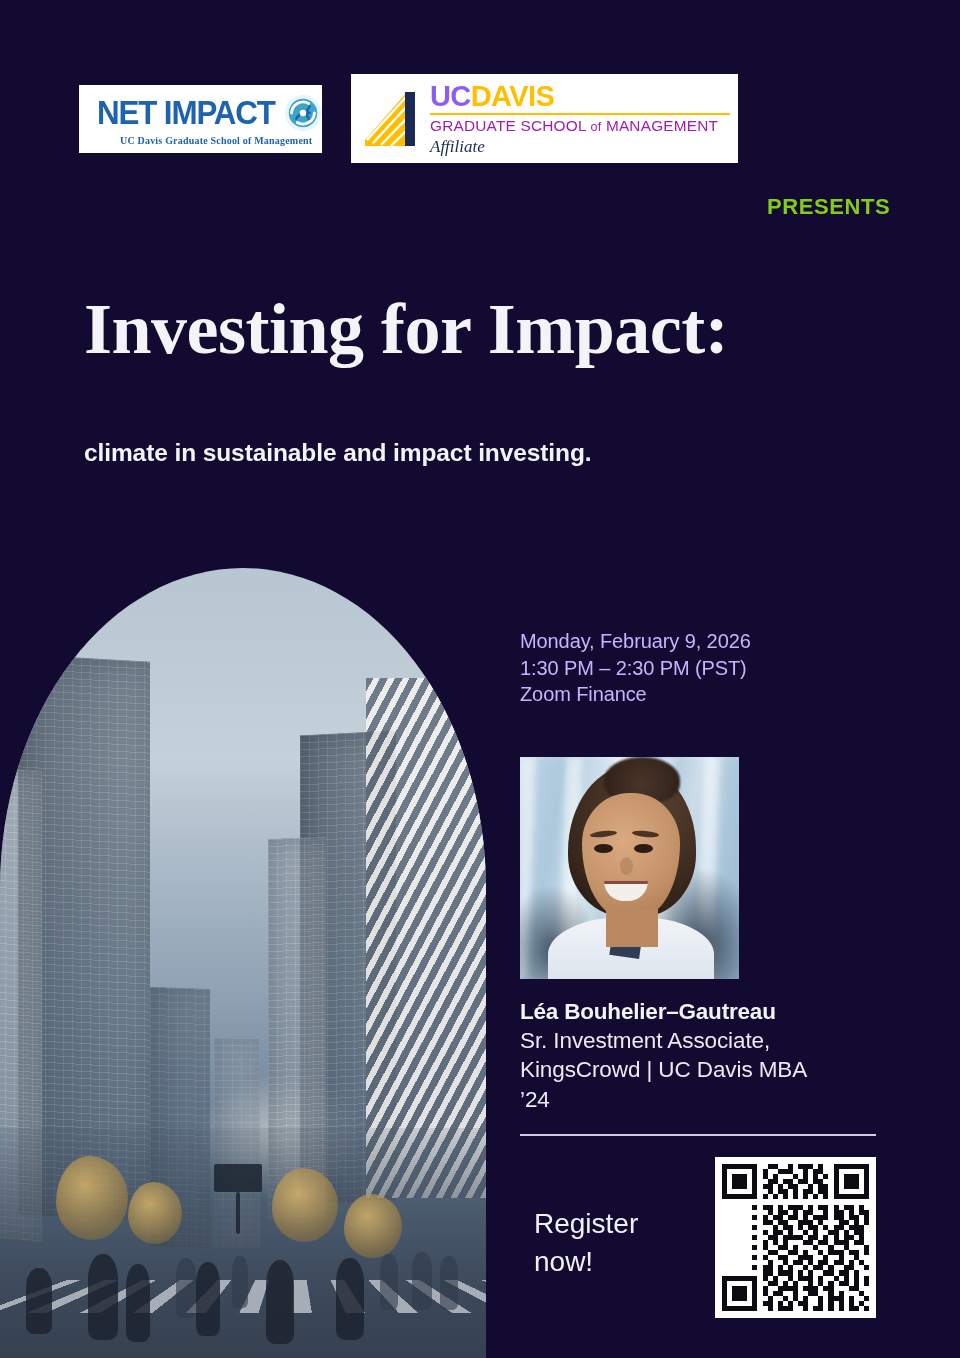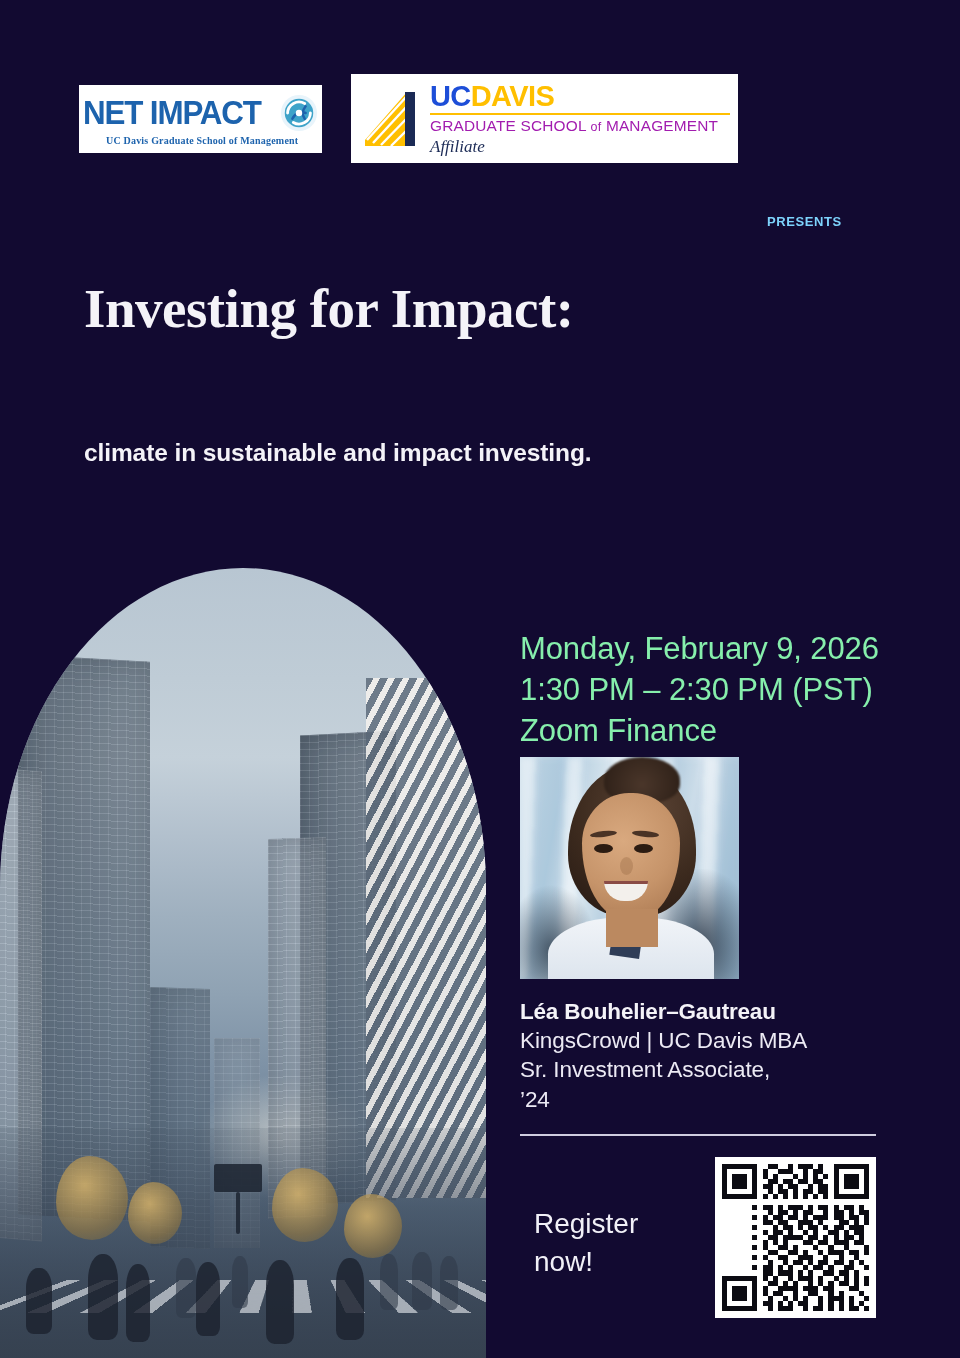--- a/index.html
+++ b/index.html
@@ -31,21 +31,21 @@
   .ni-logo {
     position: absolute;
     left: 79px;
     top: 11px;
     width: 243px;
     height: 68px;
     background: #ffffff;
     display: flex;
     flex-direction: column;
     justify-content: center;
-    padding: 0 4px;
+    padding: 0 18px;
     box-sizing: border-box;
   }
   .ni-row {
     display: flex;
     align-items: center;
     justify-content: space-between;
     height: 40px;
   }
   .ni-word {
     font-family: "Liberation Sans", sans-serif;
@@ -98,21 +98,21 @@
   .ucd-text { flex: 1 1 auto; }
   .ucd-top {
     font-family: "Liberation Sans", sans-serif;
     font-weight: bold;
     font-size: 29px;
     line-height: 1;
     letter-spacing: -0.6px;
     color: #ffbf00;
     white-space: nowrap;
   }
-  .ucd-top .ucd-uc { color: #1d4ed8; }
+  .ucd-top .ucd-uc { color: #8b5cf6; }
   .ucd-top .ucd-davis { color: #ffbf00; }
   .ucd-rule {
     height: 2px;
     background: #ffbf00;
     margin: 2px 0 3px 0;
     width: 100%;
   }
   .ucd-mid {
     font-family: "Liberation Sans", sans-serif;
     font-weight: normal;
@@ -131,36 +131,36 @@
     font-style: italic;
     font-size: 17px;
     color: #1b2a55;
     margin-top: 3px;
     line-height: 1;
   }
 
   .presents {
     position: absolute;
     left: 767px;
-    top: 140px;
+    top: 120px;
     font-family: "Liberation Sans", sans-serif;
     font-weight: bold;
-    font-size: 13px;
+    font-size: 22px;
     letter-spacing: 0.6px;
-    color: #7dd3fc;
+    color: #84cc16;
   }
 
   
   .title {
     position: absolute;
     left: 84px;
     top: 243px;
     width: 820px;
     font-family: "Liberation Serif", serif;
-    font-size: 55px;
+    font-size: 72px;
     line-height: 1.06;
     color: #f4f3f8;
     letter-spacing: -0.5px;
   }
   .title-line { display: block; white-space: nowrap; }
 
   .subtitle {
     position: absolute;
     left: 84px;
     top: 437px;
@@ -268,23 +268,23 @@
     background: rgba(30,38,50,0.88);
     border-radius: 2px;
   }
 
   
   .when {
     position: absolute;
     left: 520px;
     top: 628px;
     font-family: "Liberation Sans", sans-serif;
-    font-size: 31px;
+    font-size: 20px;
     line-height: 1.33;
-    color: #86efac;
+    color: #c4b5fd;
     letter-spacing: -0.1px;
   }
   .when span { display: block; white-space: nowrap; }
 
   .speaker-photo {
     position: absolute;
     left: 520px;
     top: 757px;
     width: 219px;
     height: 222px;
@@ -566,22 +566,22 @@
     <div class="sp-brow l"></div>
     <div class="sp-brow r"></div>
     <div class="sp-eye l"></div>
     <div class="sp-eye r"></div>
     <div class="sp-nose"></div>
     <div class="sp-smile"></div>
   </div>
 
   <div class="speaker-name">Léa Bouhelier–Gautreau</div>
   <div class="speaker-role">
+    <span>Sr. Investment Associate,</span>
     <span>KingsCrowd | UC Davis MBA</span>
-    <span>Sr. Investment Associate,</span>
     <span>’24</span>
   </div>
 
   <div class="divider"></div>
 
   <div class="register">
     <span>Register</span>
     <span>now!</span>
   </div>
 

